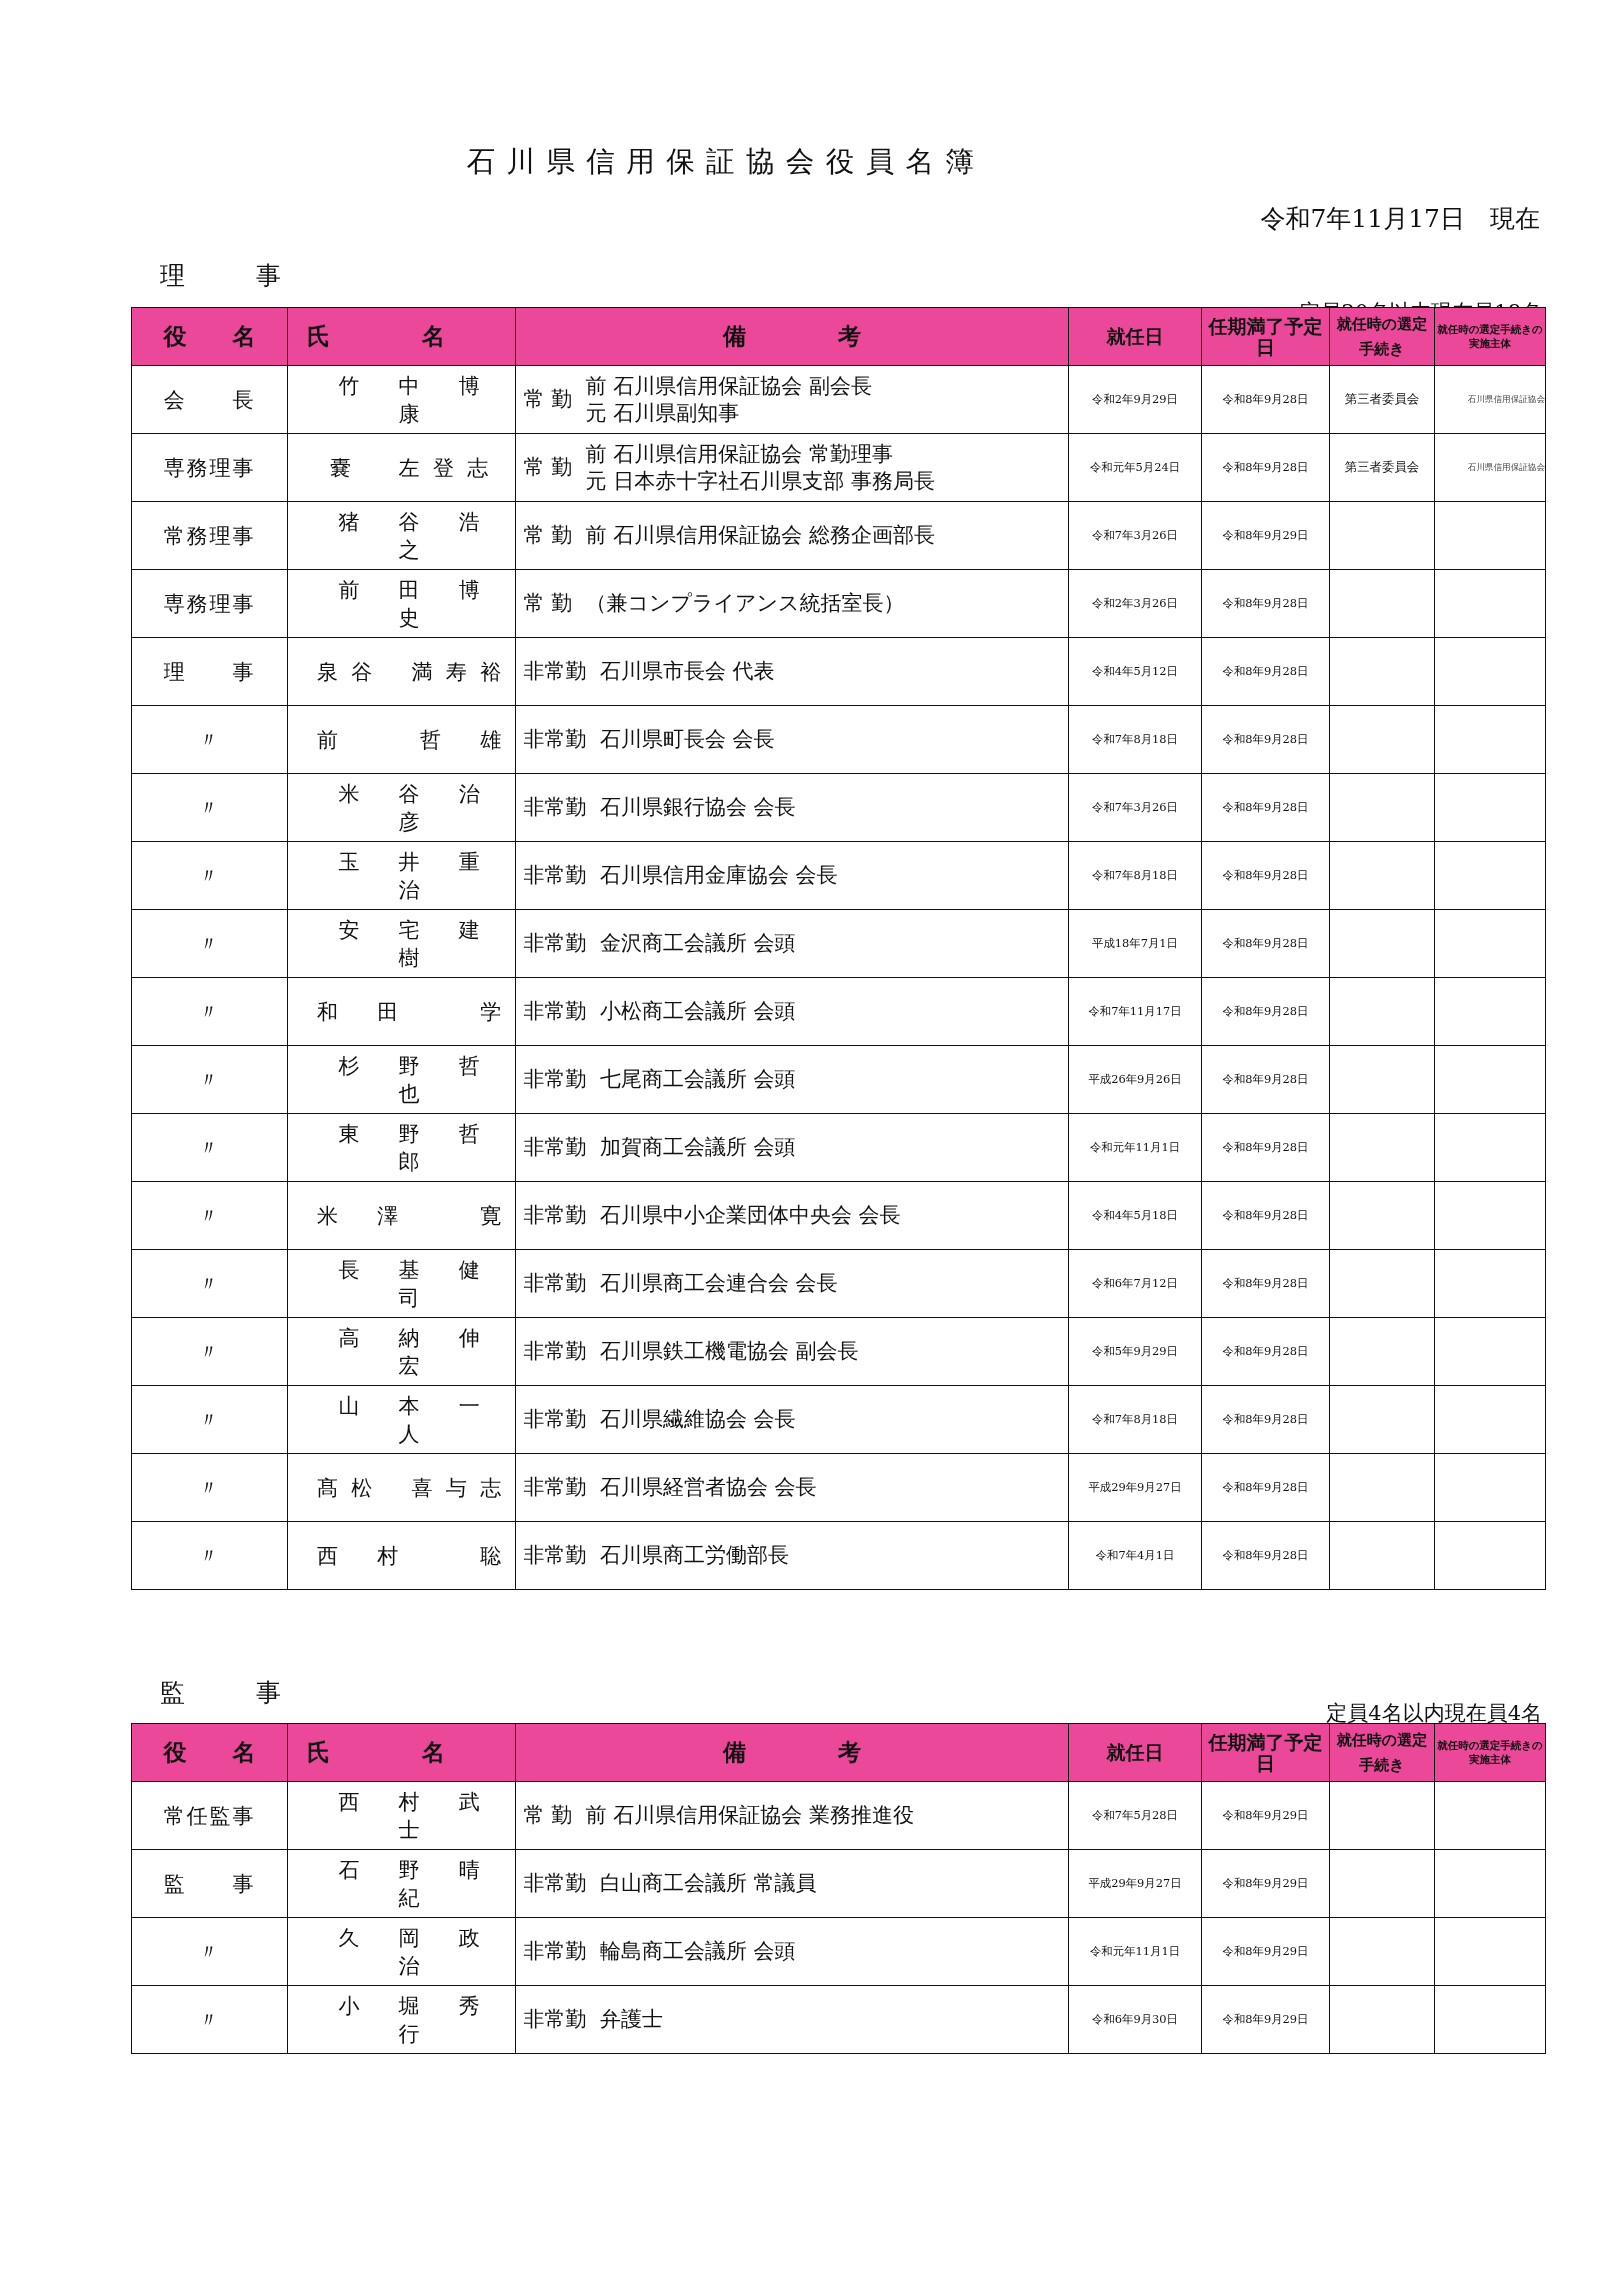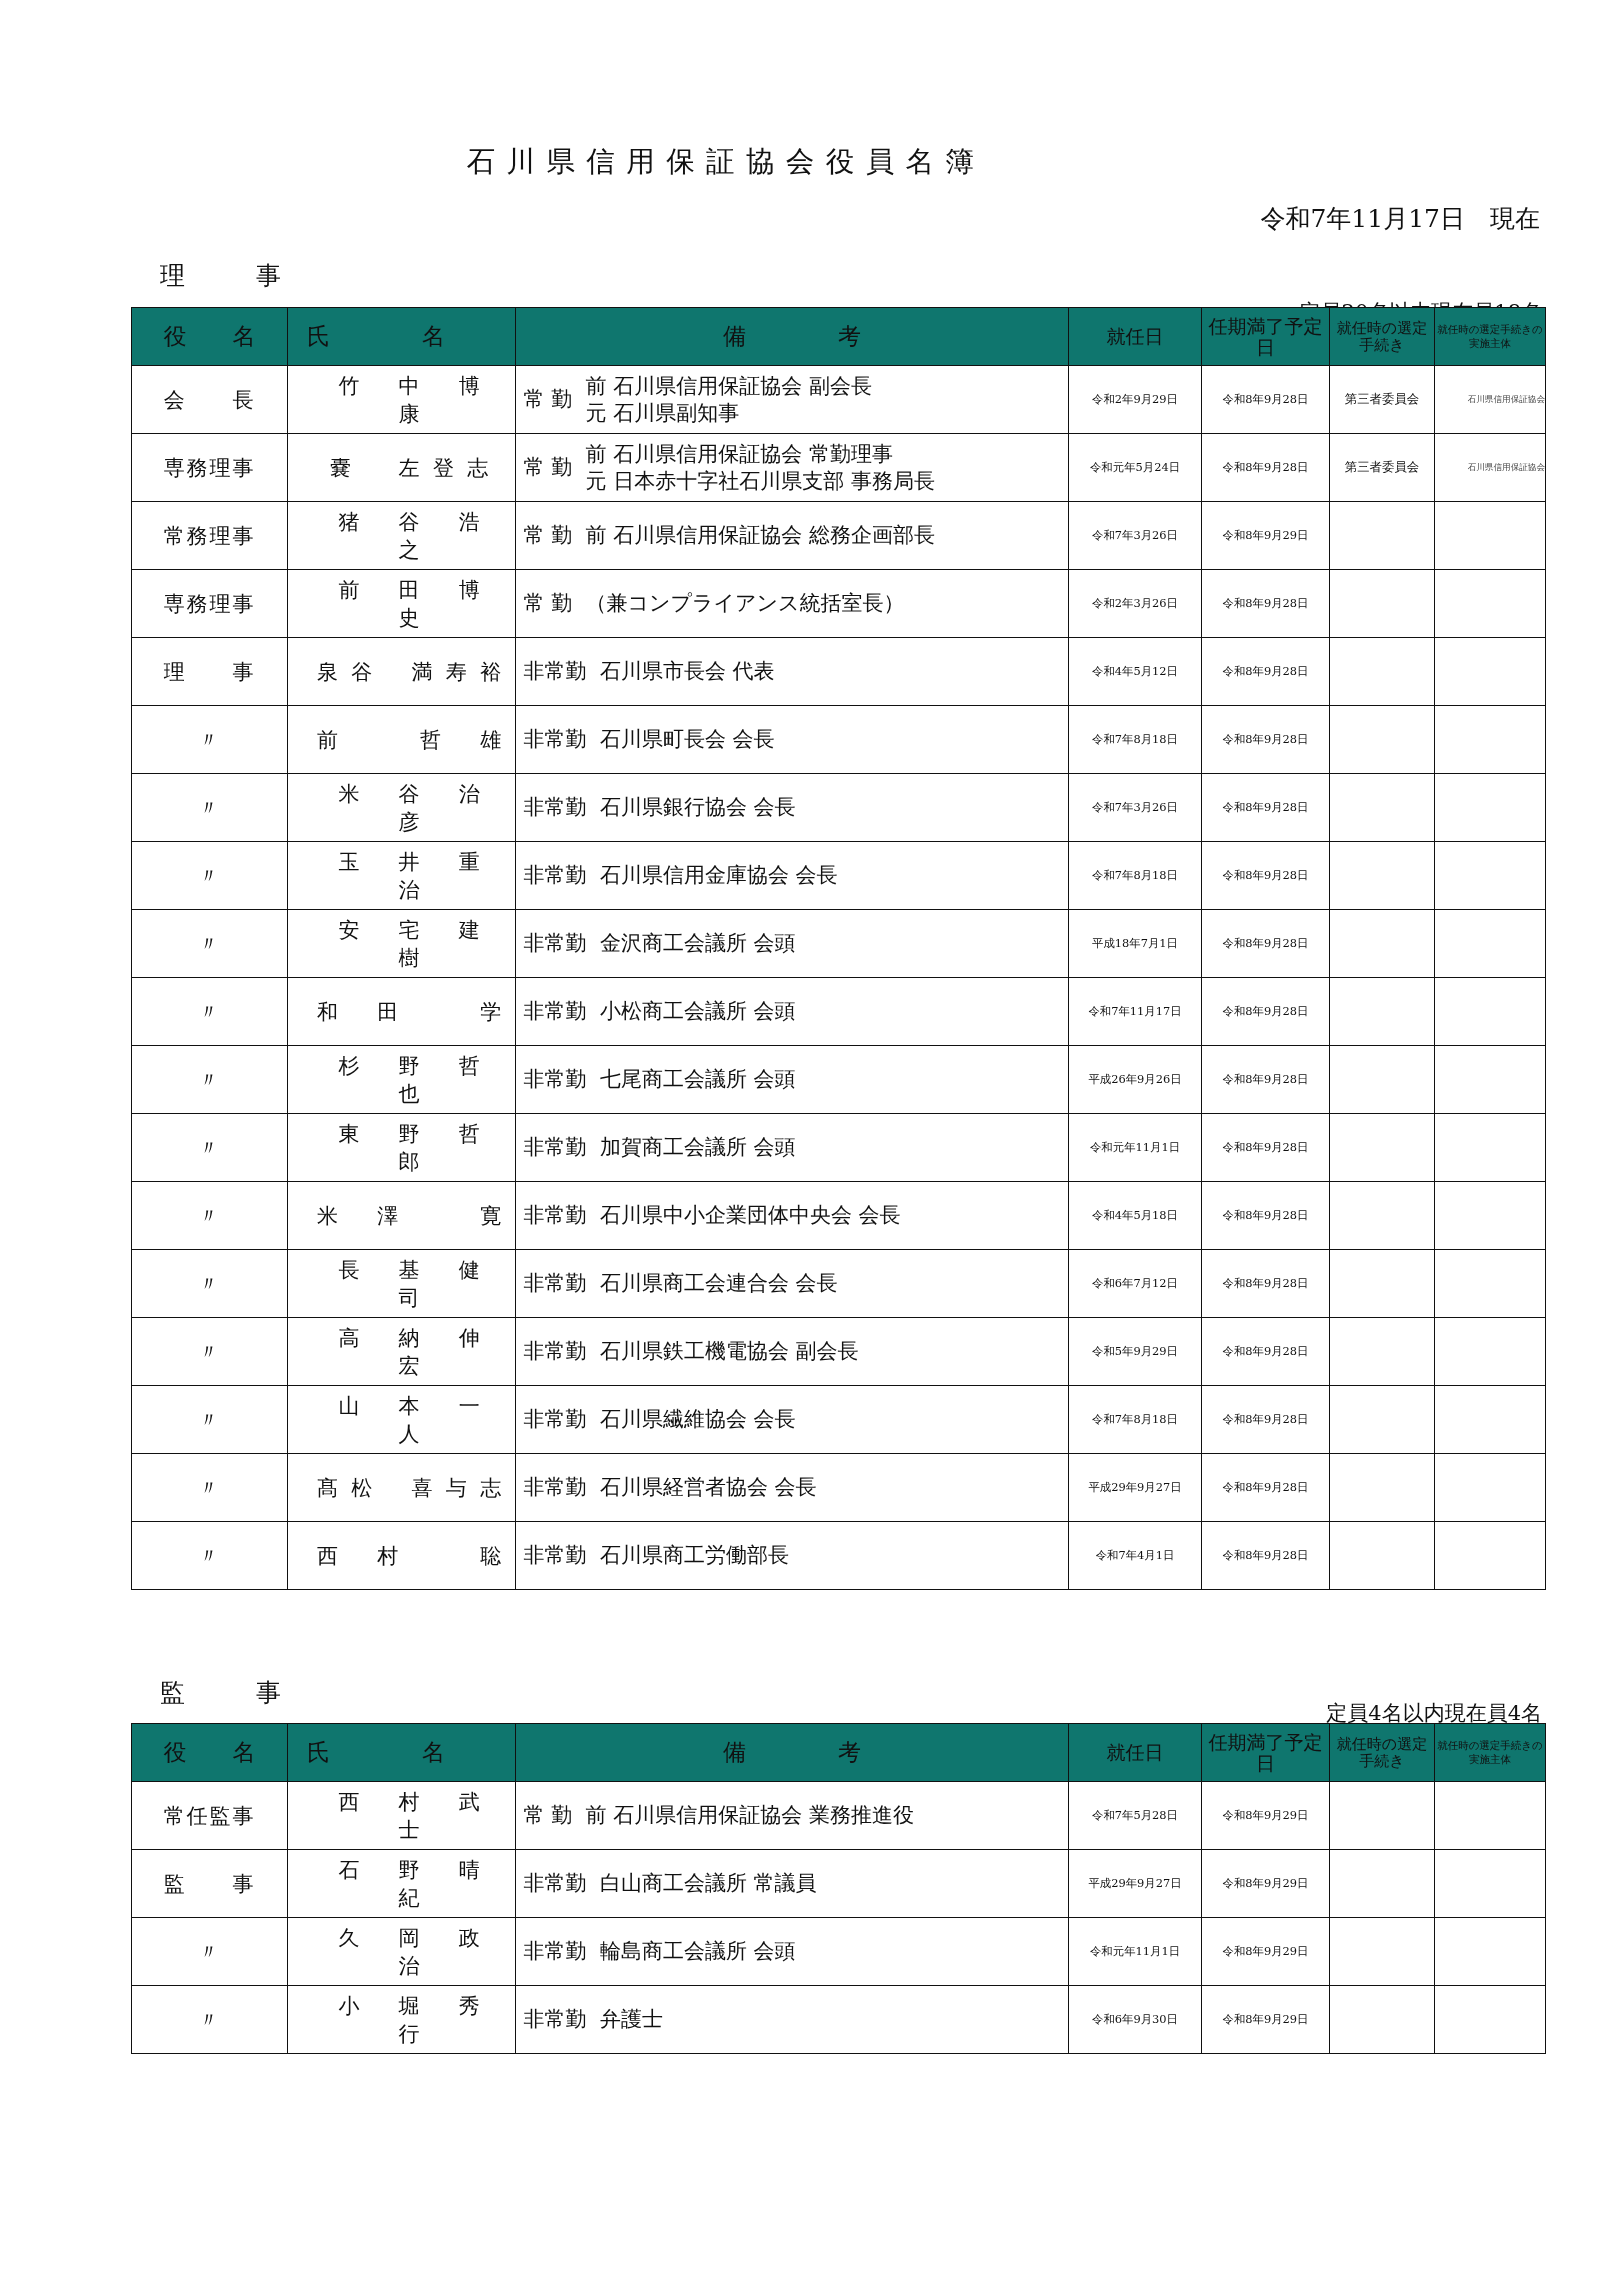--- a/index.html
+++ b/index.html
@@ -3,30 +3,30 @@
 <meta charset="utf-8">
 <style>
   html,body{margin:0;padding:0;background:#fff;}
   body{width:1618px;height:2287px;position:relative;font-family:"DejaVu Serif","Liberation Serif",serif;color:#111;overflow:hidden;}
   .title{position:absolute;left:0;width:1452px;top:143px;text-align:center;font-size:28.5px;letter-spacing:11.4px;}
   .asof{position:absolute;right:78px;top:202px;font-size:25px;}
   .sec-label{position:absolute;left:160px;font-size:25px;letter-spacing:23px;}
   .quota{position:absolute;right:76px;font-size:21px;}
   table.roster{position:absolute;left:131px;width:1414px;border-collapse:collapse;table-layout:fixed;}
   table.roster th, table.roster td{border:1.9px solid #111;padding:0;vertical-align:middle;}
-  table.roster th{background:#0f766e;font-weight:normal;font-size:23px;height:57px;}
+  table.roster th{background:#ec4899;font-weight:bold;font-size:23px;height:57px;}
   table.roster td{height:67px;font-size:21px;}
   .c-role{text-align:center;letter-spacing:1.9px;}
   .c-name{text-align:center;padding-left:28.5px !important;letter-spacing:13.3px;font-family:Liberation Mono, monospace;}
   .c-remark{text-align:left;padding-left:7.6px !important;line-height:27px;}
   .c-date{text-align:center;font-size:11.4px !important;}
   .c-proc{text-align:center;font-size:12.4px !important;}
   .c-body{text-align:right;font-size:8.6px !important;color:#444;}
   th.h-small{font-size:19px !important;line-height:21px;}
-  th.h-tiny{font-size:15px !important;line-height:17px;}
+  th.h-tiny{font-size:15px !important;line-height:25px;}
   th.h-micro{font-size:10.5px !important;line-height:13.3px;}
   th.h-left{text-align:left;padding-left:19px !important;}
   .rm-line{display:block;}
   .rm-wrap{display:flex;align-items:center;}
   .rm-type{white-space:nowrap;margin-right:13.3px;}
 </style>
 </head>
 <body>
 
 <div class="title">石川県信用保証協会役員名簿</div>

